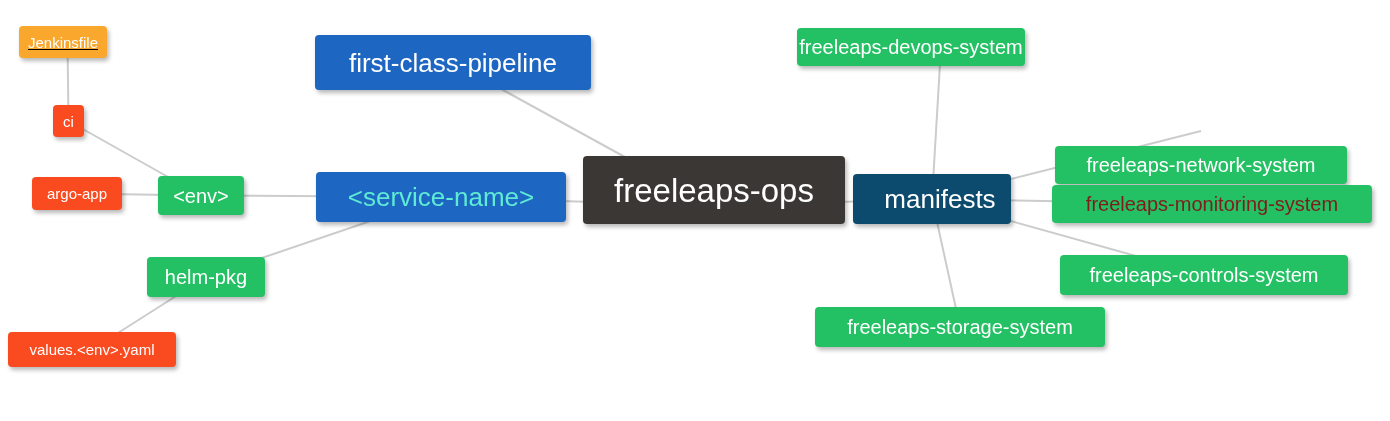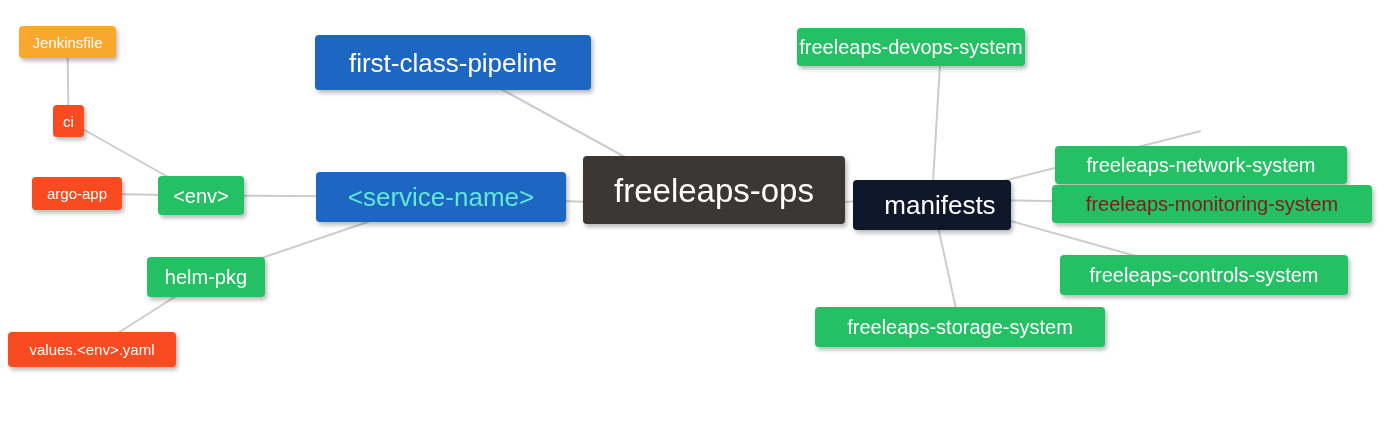--- a/index.html
+++ b/index.html
@@ -59,21 +59,21 @@
       <line x1="441" y1="197" x2="714" y2="206" stroke="#cccccc" stroke-width="2"></line>
       <line x1="453" y1="62.5" x2="714" y2="206" stroke="#cccccc" stroke-width="2"></line>
       <line x1="714" y1="206" x2="932" y2="199" stroke="#cccccc" stroke-width="2"></line>
       <line x1="932" y1="199" x2="941" y2="47" stroke="#cccccc" stroke-width="2"></line>
       <line x1="932" y1="199" x2="1201" y2="131" stroke="#cccccc" stroke-width="2"></line>
       <line x1="932" y1="199" x2="1212" y2="204" stroke="#cccccc" stroke-width="2"></line>
       <line x1="932" y1="199" x2="1204" y2="275" stroke="#cccccc" stroke-width="2"></line>
       <line x1="932" y1="199" x2="960" y2="327" stroke="#cccccc" stroke-width="2"></line>
     </svg>
 
-  <div class="node size-s" style="left: 19px; top: 26px; width: 97px; height: 32px; background: rgb(250, 167, 46);">
+  <div class="node size-s" style="left: 19px; top: 26px; width: 88px; height: 32px; background: rgb(250, 167, 46); text-decoration: underline;">
       <span class="label" style="color: rgb(255, 255, 255);">Jenkinsfile</span>
     </div>
   <div class="node size-s" style="left: 53px; top: 105px; width: 31px; height: 32px; background: rgb(250, 74, 31);">
       <span class="label" style="color: rgb(255, 255, 255);">ci</span>
     </div>
   <div class="node size-s" style="left: 32px; top: 177px; width: 90px; height: 33px; background: rgb(250, 74, 31);">
       <span class="label" style="color: rgb(255, 255, 255);">argo-app</span>
     </div>
   <div class="node size-m" style="left: 147px; top: 257px; width: 118px; height: 40px; background: rgb(35, 192, 100);">
       <span class="label" style="color: rgb(255, 255, 255);">helm-pkg</span>
@@ -86,21 +86,21 @@
     </div>
   <div class="node size-l" style="left: 316px; top: 172px; width: 250px; height: 50px; background: rgb(29, 102, 193);">
       <span class="label" style="color: #5eead4;">&lt;service-name&gt;</span>
     </div>
   <div class="node size-l" style="left: 315px; top: 35px; width: 276px; height: 55px; background: rgb(29, 102, 193);">
       <span class="label" style="color: rgb(255, 255, 255);">first-class-pipeline</span>
     </div>
   <div class="node size-xl" style="left: 583px; top: 156px; width: 262px; height: 68px; background: rgb(59, 55, 53);">
       <span class="label" style="color: rgb(255, 255, 255);">freeleaps-ops</span>
     </div>
-  <div class="node size-l" style="left: 853px; top: 180px; width: 158px; height: 50px; background: #0f172a; padding-left: 16px;">
+  <div class="node size-l" style="left: 853px; top: 174px; width: 158px; height: 50px; background: #0c4a6e; padding-left: 16px;">
       <span class="label" style="color: rgb(255, 255, 255);">manifests</span>
     </div>
   <div class="node size-m" style="left: 797px; top: 28px; width: 228px; height: 38px; background: rgb(35, 192, 100);">
       <span class="label" style="color: rgb(255, 255, 255);">freeleaps-devops-system</span>
     </div>
   <div class="node size-m" style="left: 1055px; top: 112px; width: 292px; height: 38px; background: rgb(35, 192, 100); margin-top: 34px;">
       <span class="label" style="color: rgb(255, 255, 255);">freeleaps-network-system</span>
     </div>
   <div class="node size-m" style="left: 1052px; top: 185px; width: 320px; height: 38px; background: rgb(35, 192, 100);">
       <span class="label" style="color: #7f1d1d;">freeleaps-monitoring-system</span>

